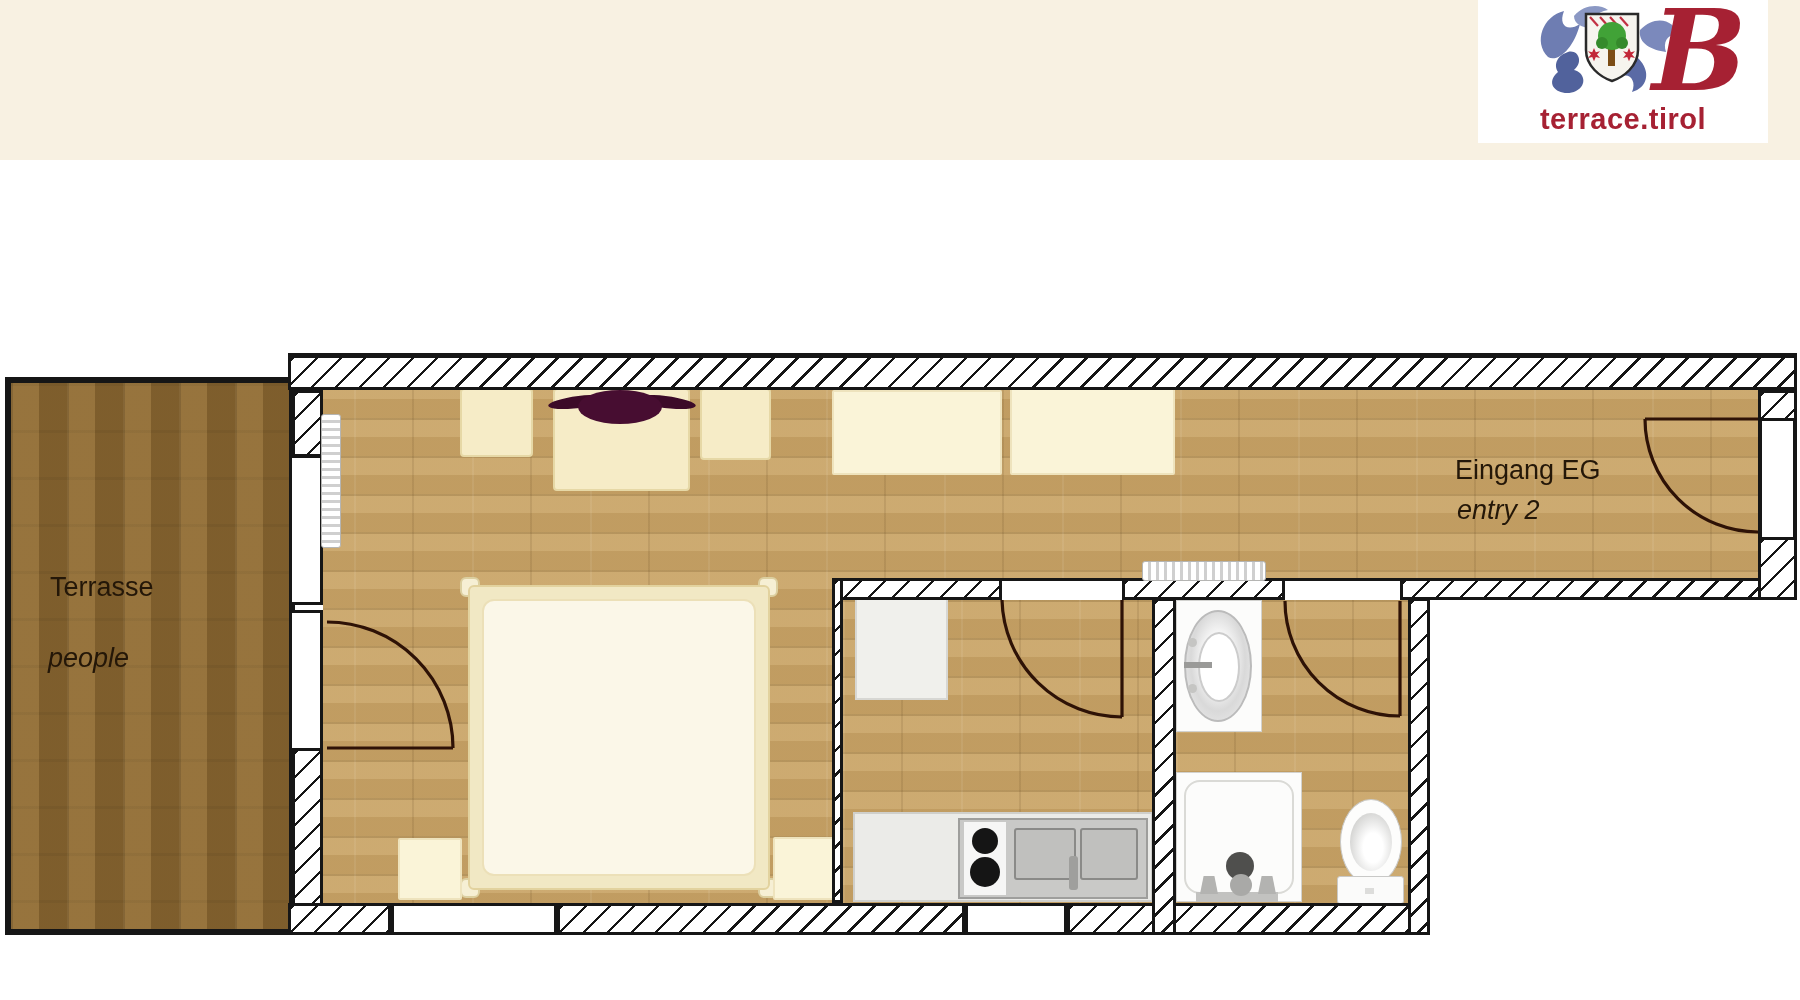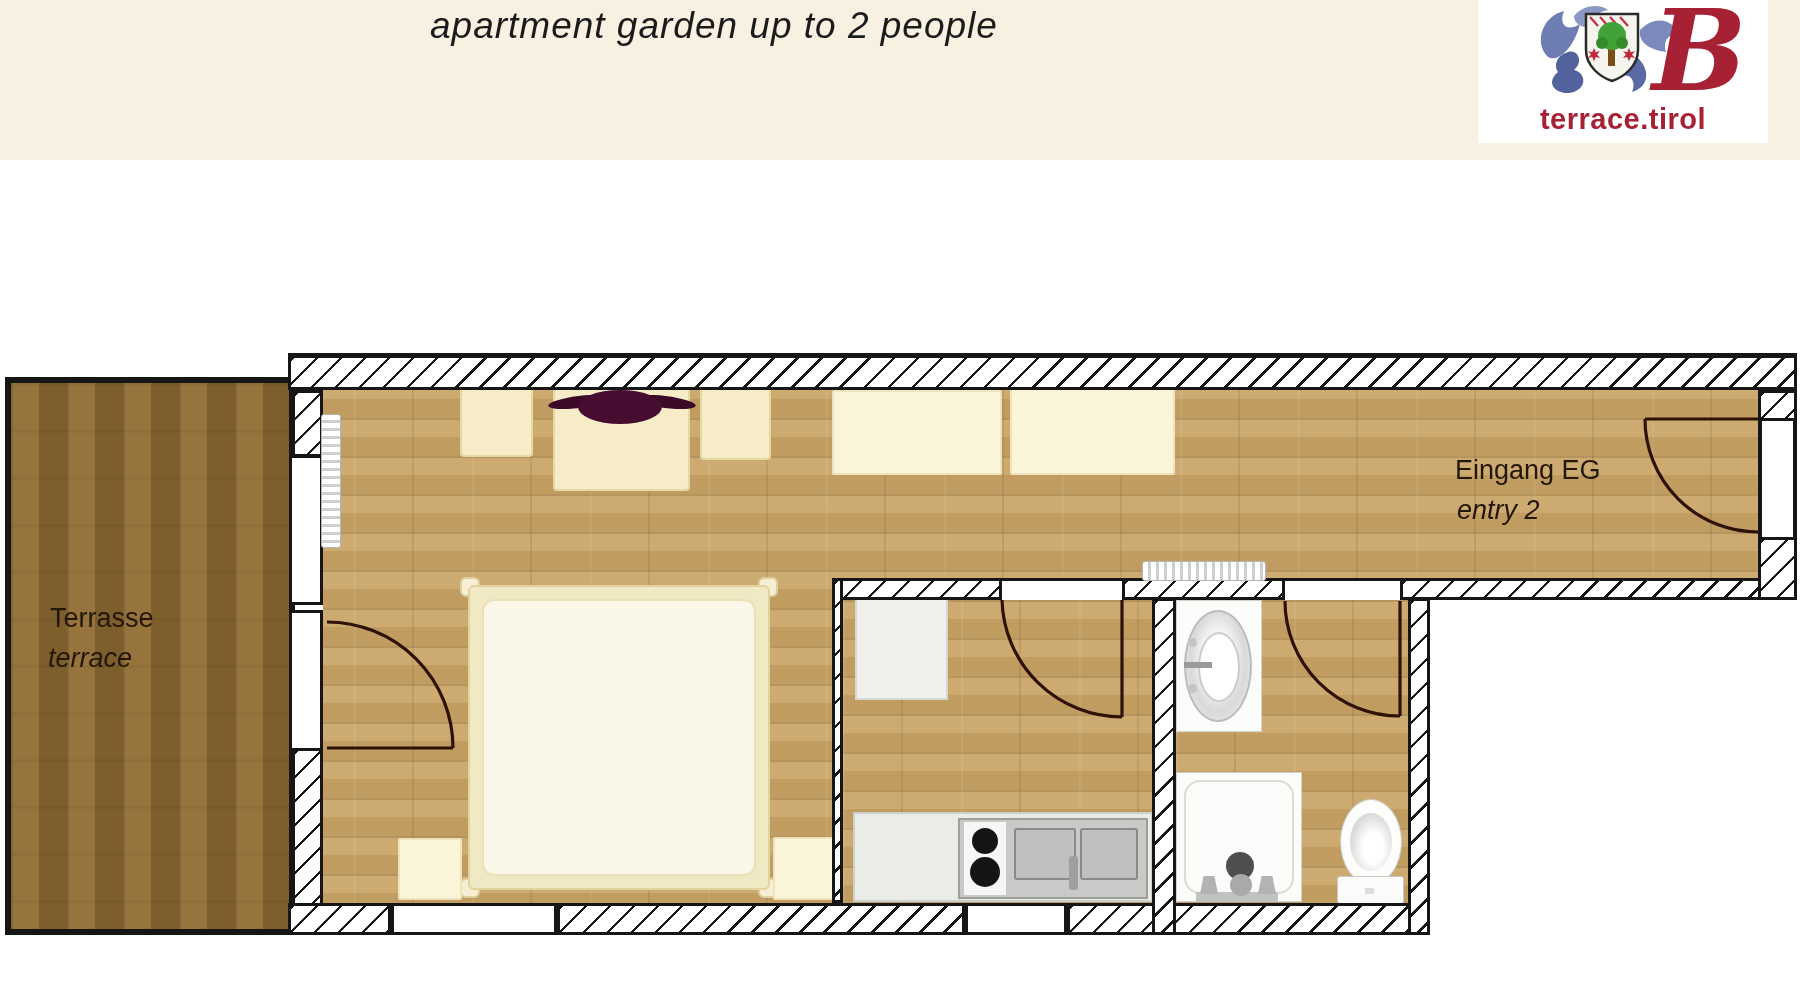--- a/index.html
+++ b/index.html
@@ -57,21 +57,20 @@
 
   svg{display:block;}
   #door-arcs{left:0;top:0;width:1800px;height:1000px;pointer-events:none;}
 </style>
 </head>
 <body>
 
 <div id="stage">
 
   <div id="banner" class="abs"></div>
-  <div id="banner-title" class="abs">apartment garden up to 2 people</div>
   <div id="logo-box" class="abs"></div>
   <svg class="abs" style="left:1528px;top:2px;width:232px;height:100px" viewBox="0 0 232 100">
     <path d="M20,55 C5,40 15,14 36,9 C30,24 40,30 52,22 C46,46 30,61 20,55 Z" fill="#6e7db2"></path>
     <path d="M30,70 C14,84 34,96 48,89 C60,83 56,70 46,68 C56,60 50,47 40,50 C30,53 25,62 30,70 Z" fill="#51629c"></path>
     <path d="M46,14 C56,2 72,2 80,8 C68,10 62,18 64,26 C54,26 46,22 46,14 Z" fill="#8b98c4"></path>
     <path d="M112,28 C128,12 146,18 152,34 C142,30 134,38 138,50 C124,48 110,42 112,28 Z" fill="#7b89bc"></path>
     <path d="M110,56 C124,70 119,86 104,90 C109,79 101,70 93,75 C96,62 100,56 110,56 Z" fill="#5a6aa5"></path>
     <path d="M58,12 L110,12 L110,48 C110,64 96,75 84,79 C72,75 58,64 58,48 Z" fill="#f6f4ee" stroke="#2a2a2a" stroke-width="2.5"></path>
     <path d="M62,15 l8,9 M72,15 l8,9 M82,15 l8,9 M92,15 l8,9" stroke="#c23043" stroke-width="2.2" fill="none"></path>
     <rect x="80" y="42" width="7" height="22" fill="#7c4d16"></rect>
@@ -173,19 +172,19 @@
   <svg id="door-arcs" class="abs" viewBox="0 0 1800 1000">
     <g fill="none" stroke="#2e1206" stroke-width="3.2">
       <path d="M327,748 L453,748 M453,748 A126,126 0 0 0 327,622"></path>
       <path d="M1122,600 L1122,717 M1002,600 A120,120 0 0 0 1122,717"></path>
       <path d="M1400,601 L1400,716 M1285,601 A115,115 0 0 0 1400,716"></path>
       <path d="M1758,419 L1645,419 M1645,419 A113,113 0 0 0 1758,532"></path>
     </g>
   </svg>
 
   <div id="labels">
-    <div class="abs roomlabel" style="left:50px;top:598px">Terrasse</div>
-    <div class="abs itlabel" style="left:48px;top:638px">terrace</div>
+    <div class="abs roomlabel" style="left:50px;top:567px">Terrasse</div>
+    <div class="abs itlabel" style="left:48px;top:638px">people</div>
     <div class="abs roomlabel" style="left:1455px;top:450px">Eingang EG</div>
     <div class="abs itlabel" style="left:1457px;top:490px">entry 2</div>
   </div>
 
 </div>
 
 </body></html>

